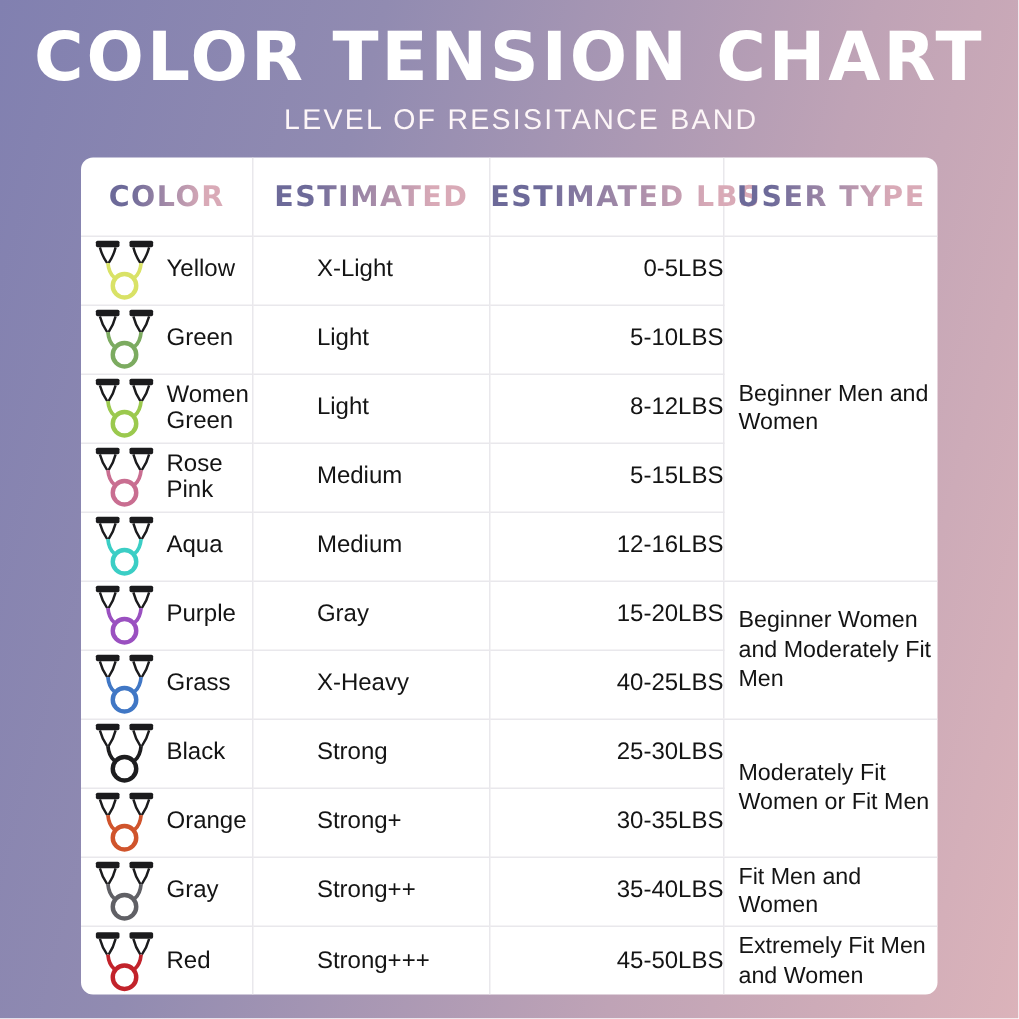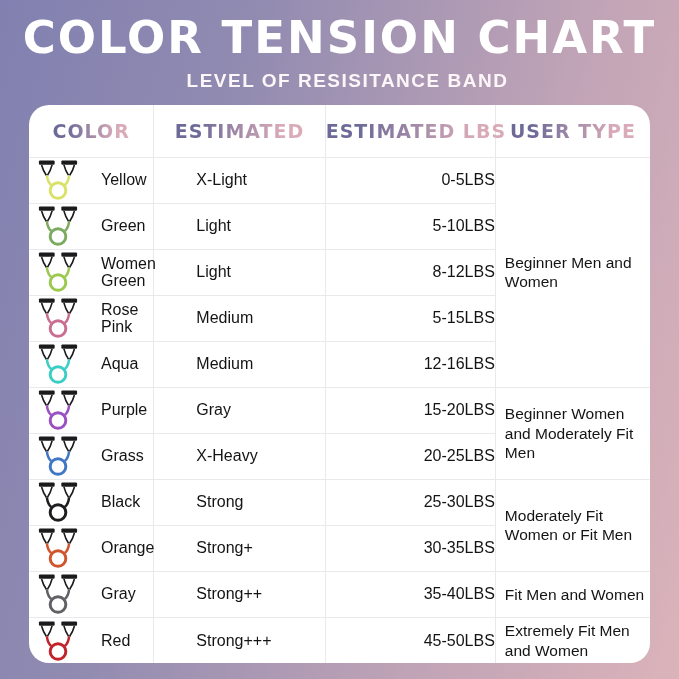--- a/index.html
+++ b/index.html
@@ -19,31 +19,31 @@
     font-family: "DejaVu Sans", sans-serif;
     font-size: 45px;
     font-weight: 800;
     color: #ffffff;
     letter-spacing: 2px;
     line-height: 1.05;
   }
   .sub-title {
     margin-top: 9px;
     font-size: 19px;
-    font-weight: 700;
+    font-weight: 400;
     color: #fdf6f8;
     letter-spacing: 1.5px;
     padding-left: 16px;
   }
   
   .card {
-    width: 621px;
+    width: 571px;
     margin: 13px auto 0 auto;
     background: #ffffff;
-    border-radius: 20px;
+    border-radius: 8px;
     overflow: hidden;
   }
   table {
     width: 100%;
     border-collapse: collapse;
     table-layout: fixed;
   }
   col.c1 { width: 20.1%; }
   col.c2 { width: 27.6%; }
   col.c3 { width: 27.4%; }
@@ -64,21 +64,21 @@
     .hdr {
       background: linear-gradient(90deg, #6d6a99 18%, #d9aab7 82%);
       -webkit-background-clip: text;
       background-clip: text;
       -webkit-text-fill-color: transparent;
       color: transparent;
     }
   }
   tbody td { height: 46px; vertical-align: middle; color: #141414; }
   td.cell-color { padding-left: 7px; }
-  .color-flex { display: flex; align-items: center; gap: 21px; }
+  .color-flex { display: flex; align-items: center; gap: 6px; }
   .band-icon { width: 44px; height: 42px; flex: 0 0 44px; display: block; }
   .color-name { font-size: 16px; line-height: 1.1; }
   td.cell-strength { padding-left: 42px; font-size: 16px; }
   td.cell-lbs { text-align: right; font-size: 16px; }
   td.cell-user { padding: 2px 2px 2px 9px; font-size: 15.5px; line-height: 1.25; margin-left: 16px; }
 </style>
 </head>
 <body>
 
 <svg width="0" height="0" style="position:absolute" aria-hidden="true">
@@ -196,21 +196,21 @@
         <tr>
           <td class="cell-color vline">
               <div class="color-flex">
                 <svg class="band-icon" style="color: rgb(64, 119, 197);">
                   <use href="#band-sym"></use>
                 </svg>
                 <span class="color-name">Grass</span>
               </div>
             </td>
           <td class="cell-strength vline">X-Heavy</td>
-          <td class="cell-lbs vline">20-25LBS</td>
+          <td class="cell-lbs vline">40-25LBS</td>
         </tr>
         <tr>
           <td class="cell-color vline">
               <div class="color-flex">
                 <svg class="band-icon" style="color: rgb(29, 29, 31);">
                   <use href="#band-sym"></use>
                 </svg>
                 <span class="color-name">Black</span>
               </div>
             </td>

